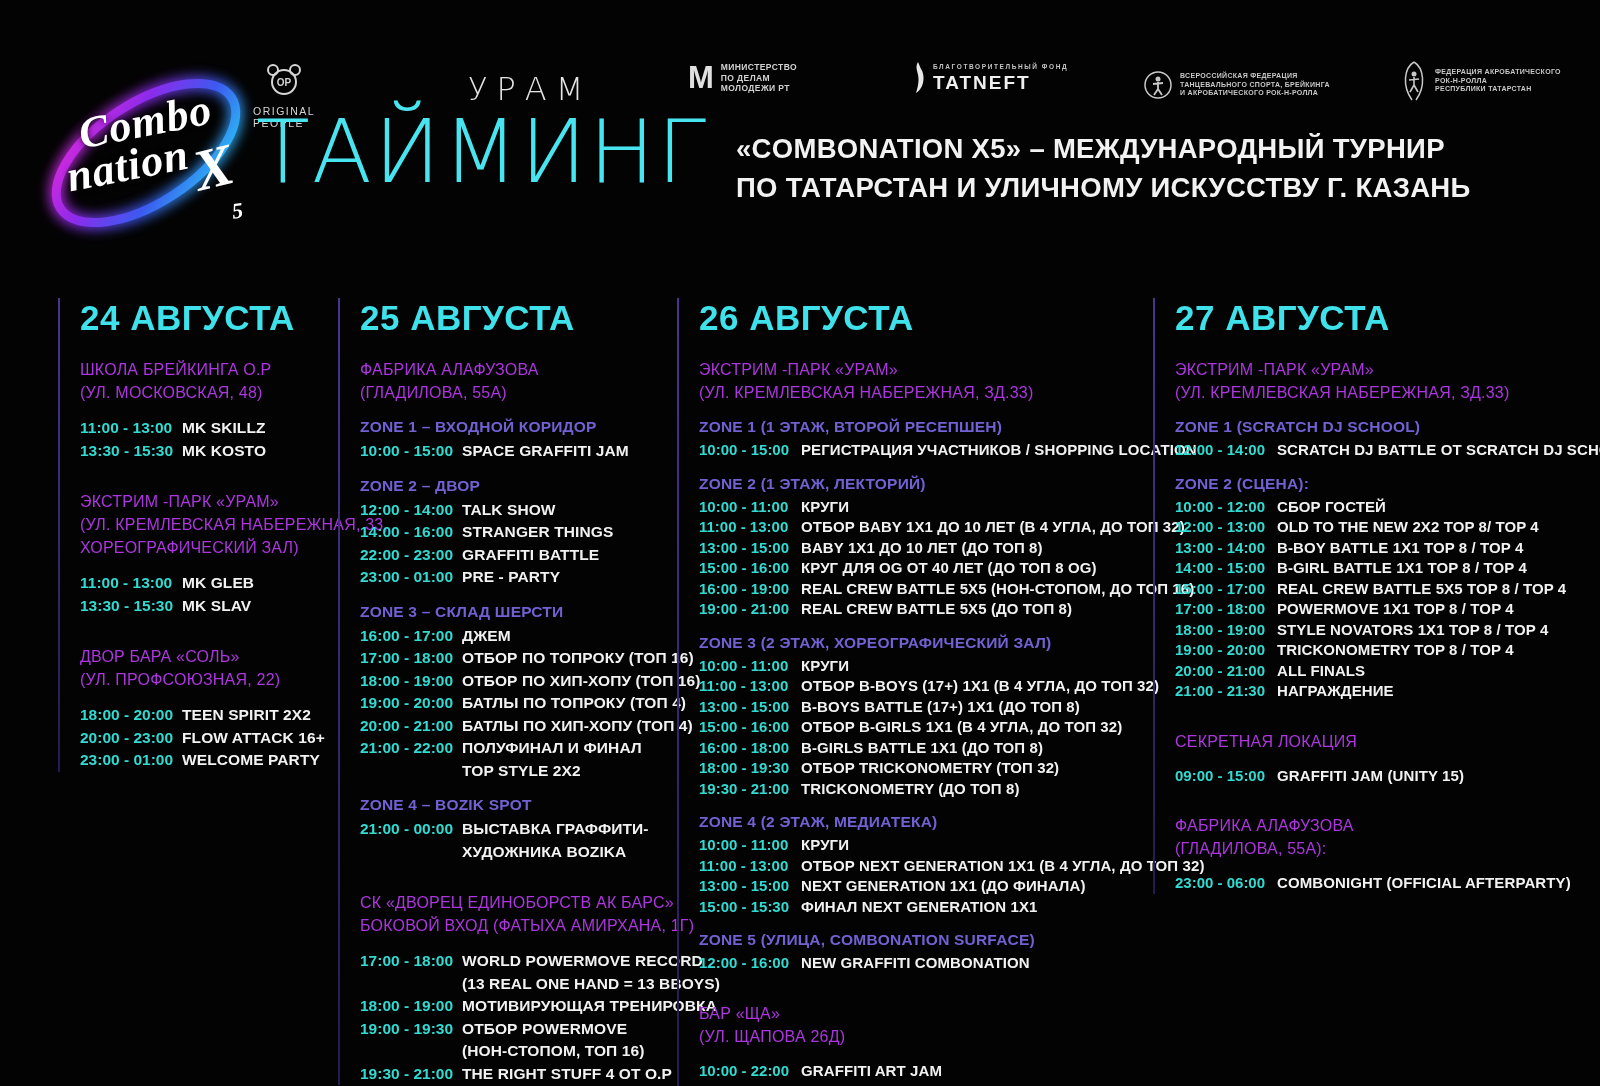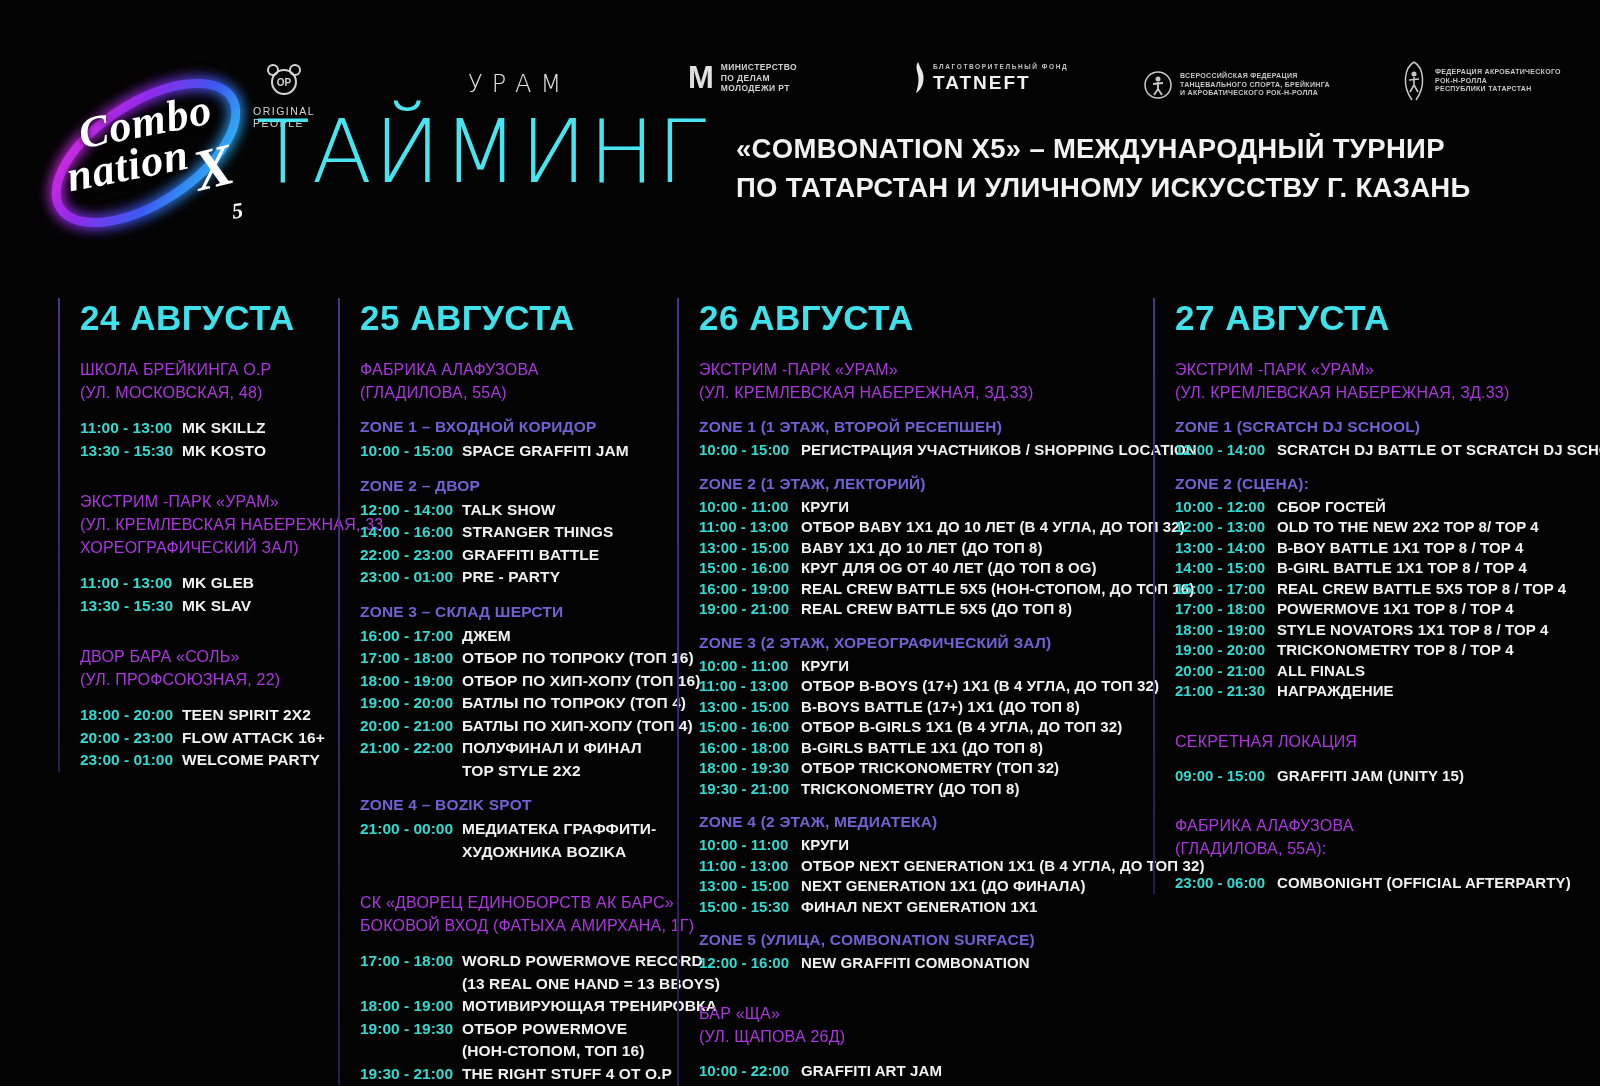--- a/index.html
+++ b/index.html
@@ -26,21 +26,21 @@
   .logo-x{position:absolute;left:168px;top:84px;color:#fff;font-family:"Liberation Serif",serif;
           font-style:italic;font-weight:700;font-size:58px;transform:rotate(-14deg);}
   .logo-5{position:absolute;left:206px;top:148px;color:#fff;font-family:"Liberation Serif",serif;
           font-style:italic;font-weight:700;font-size:22px;transform:rotate(-8deg);}
 
   
   .partner{position:absolute;display:flex;align-items:center;gap:7px;color:#CFCFCF;}
   .p-op{left:253px;top:62px;flex-direction:column;}
   .op-lines{font-size:10.5px;font-weight:400;letter-spacing:1.5px;line-height:12px;color:#D6D6D6;}
   .p-uram{left:468px;top:70px;}
-  .uram{font-family:"DejaVu Sans","Liberation Sans",sans-serif;font-weight:200;font-size:24px;
+  .uram{font-family:"DejaVu Sans","Liberation Sans",sans-serif;font-weight:200;font-size:32px;
         letter-spacing:9px;color:#E4E4E4;}
   .p-min{left:688px;top:62px;}
   .min-m{font-size:31px;font-weight:800;color:#E0E0E0;line-height:31px;}
   .min-lines{font-size:8.5px;font-weight:700;line-height:10.5px;letter-spacing:.4px;color:#D2D2D2;}
   .p-tat{left:910px;top:62px;}
   .tat-sub{font-size:6.5px;font-weight:600;letter-spacing:1.6px;color:#C4C4C4;margin-bottom:2px;}
   .tat-main{font-size:19px;font-weight:800;letter-spacing:2px;color:#EFEFEF;}
   .p-fed1{left:1143px;top:70px;}
   .p-fed2{left:1400px;top:60px;}
   .fed-lines{font-size:7px;font-weight:600;line-height:8.5px;letter-spacing:.3px;color:#C8C8C8;}
@@ -312,21 +312,21 @@
                 <div class="evline">ПОЛУФИНАЛ И ФИНАЛ</div>
                 <div class="evline">TOP STYLE 2X2</div>
               </div>
             </div>
           </div>
           <div class="block">
             <div class="zone">ZONE 4 – BOZIK SPOT</div>
             <div class="row">
               <span class="time">21:00 - 00:00</span>
               <div class="event">
-                <div class="evline">МЕДИАТЕКА ГРАФФИТИ-</div>
+                <div class="evline">ВЫСТАВКА ГРАФФИТИ-</div>
                 <div class="evline">ХУДОЖНИКА BOZIKA</div>
               </div>
             </div>
           </div>
         </div>
         <div class="section">
           <div class="venue-line">СК «ДВОРЕЦ ЕДИНОБОРСТВ АК БАРС»</div>
           <div class="venue-line">БОКОВОЙ ВХОД (ФАТЫХА АМИРХАНА, 1Г)</div>
           <div class="block">
             <div class="row">

